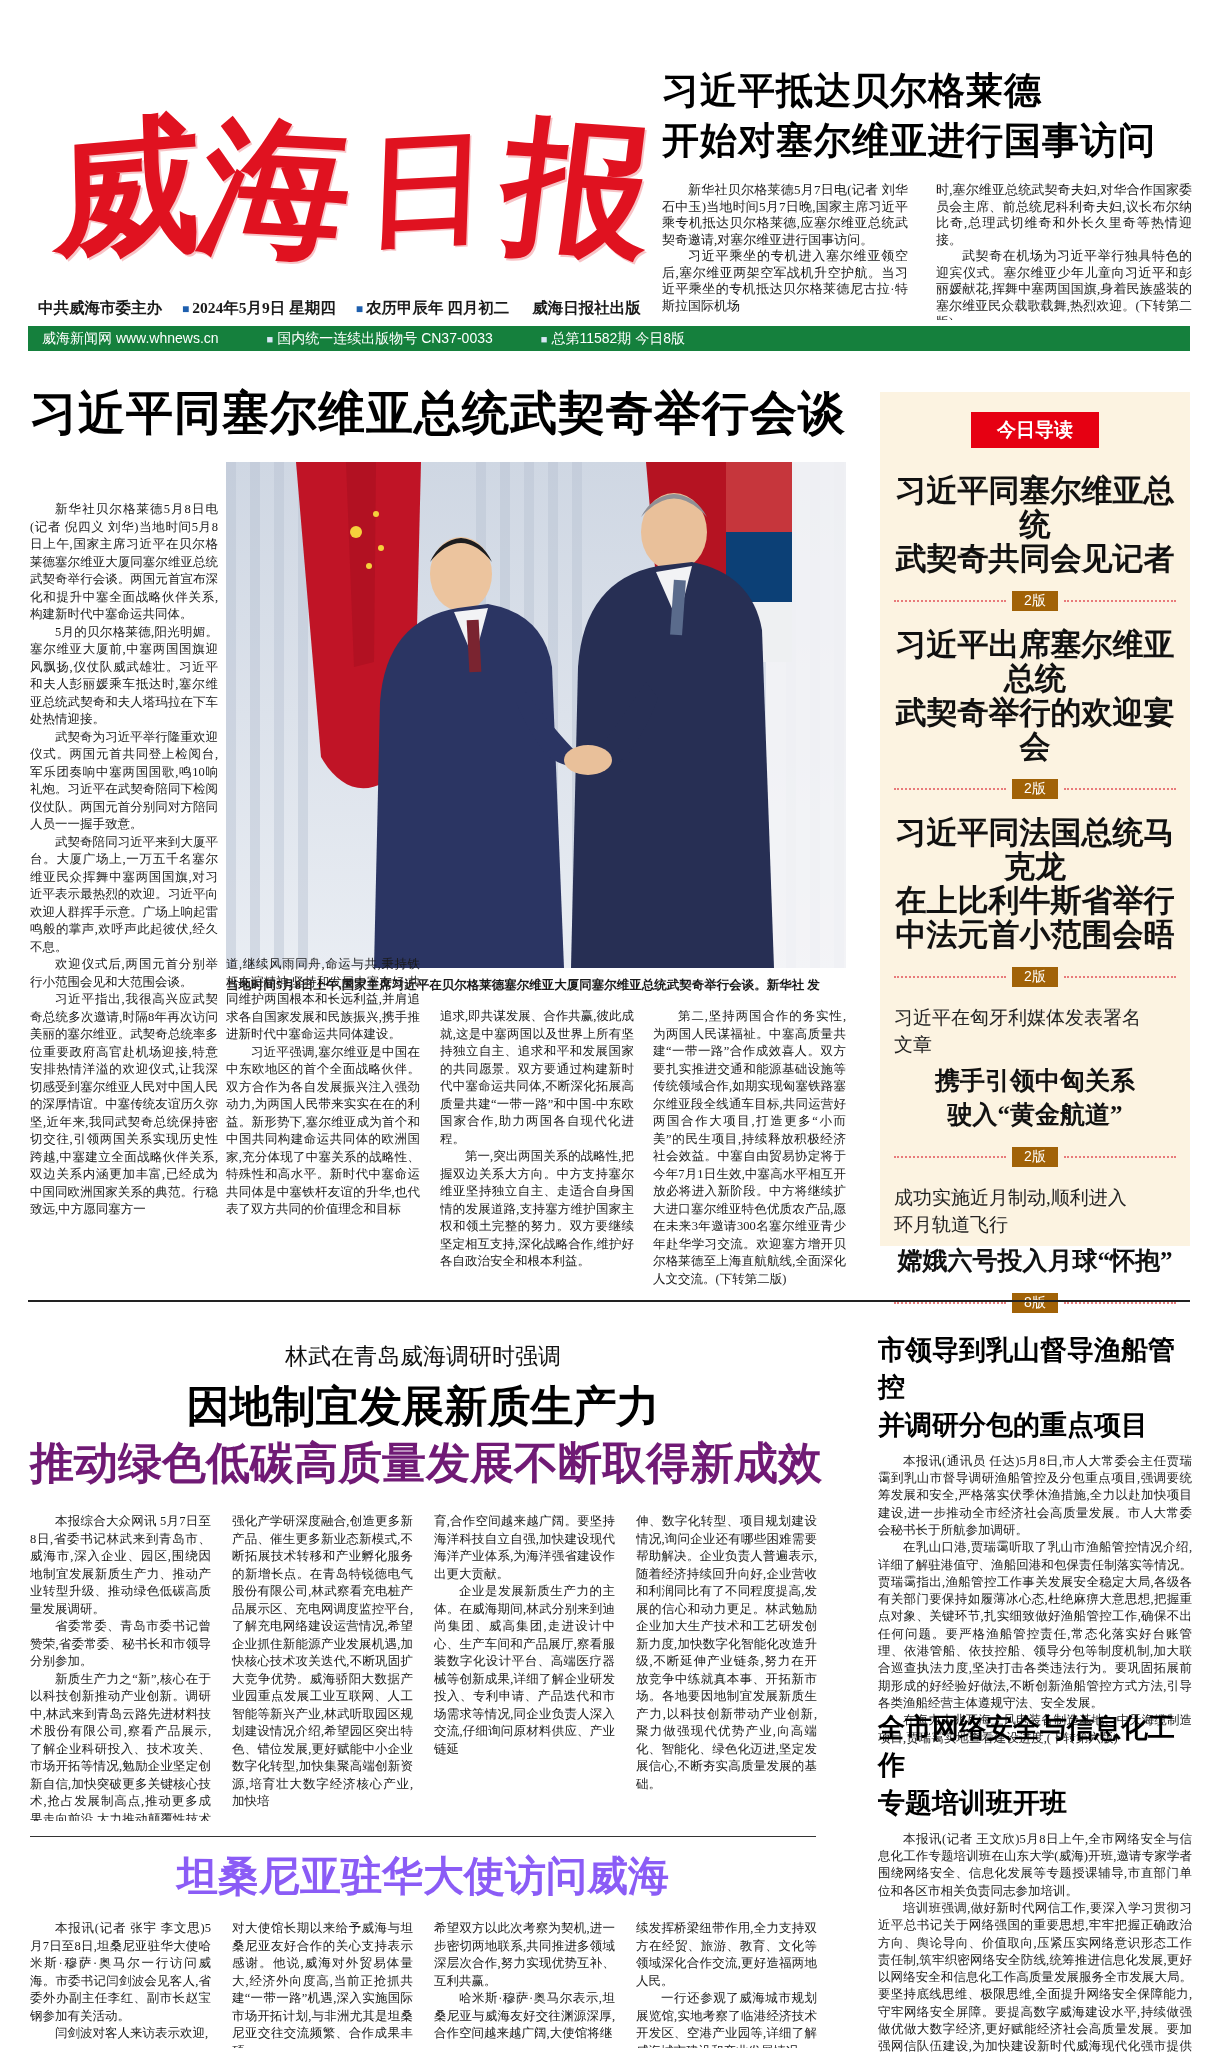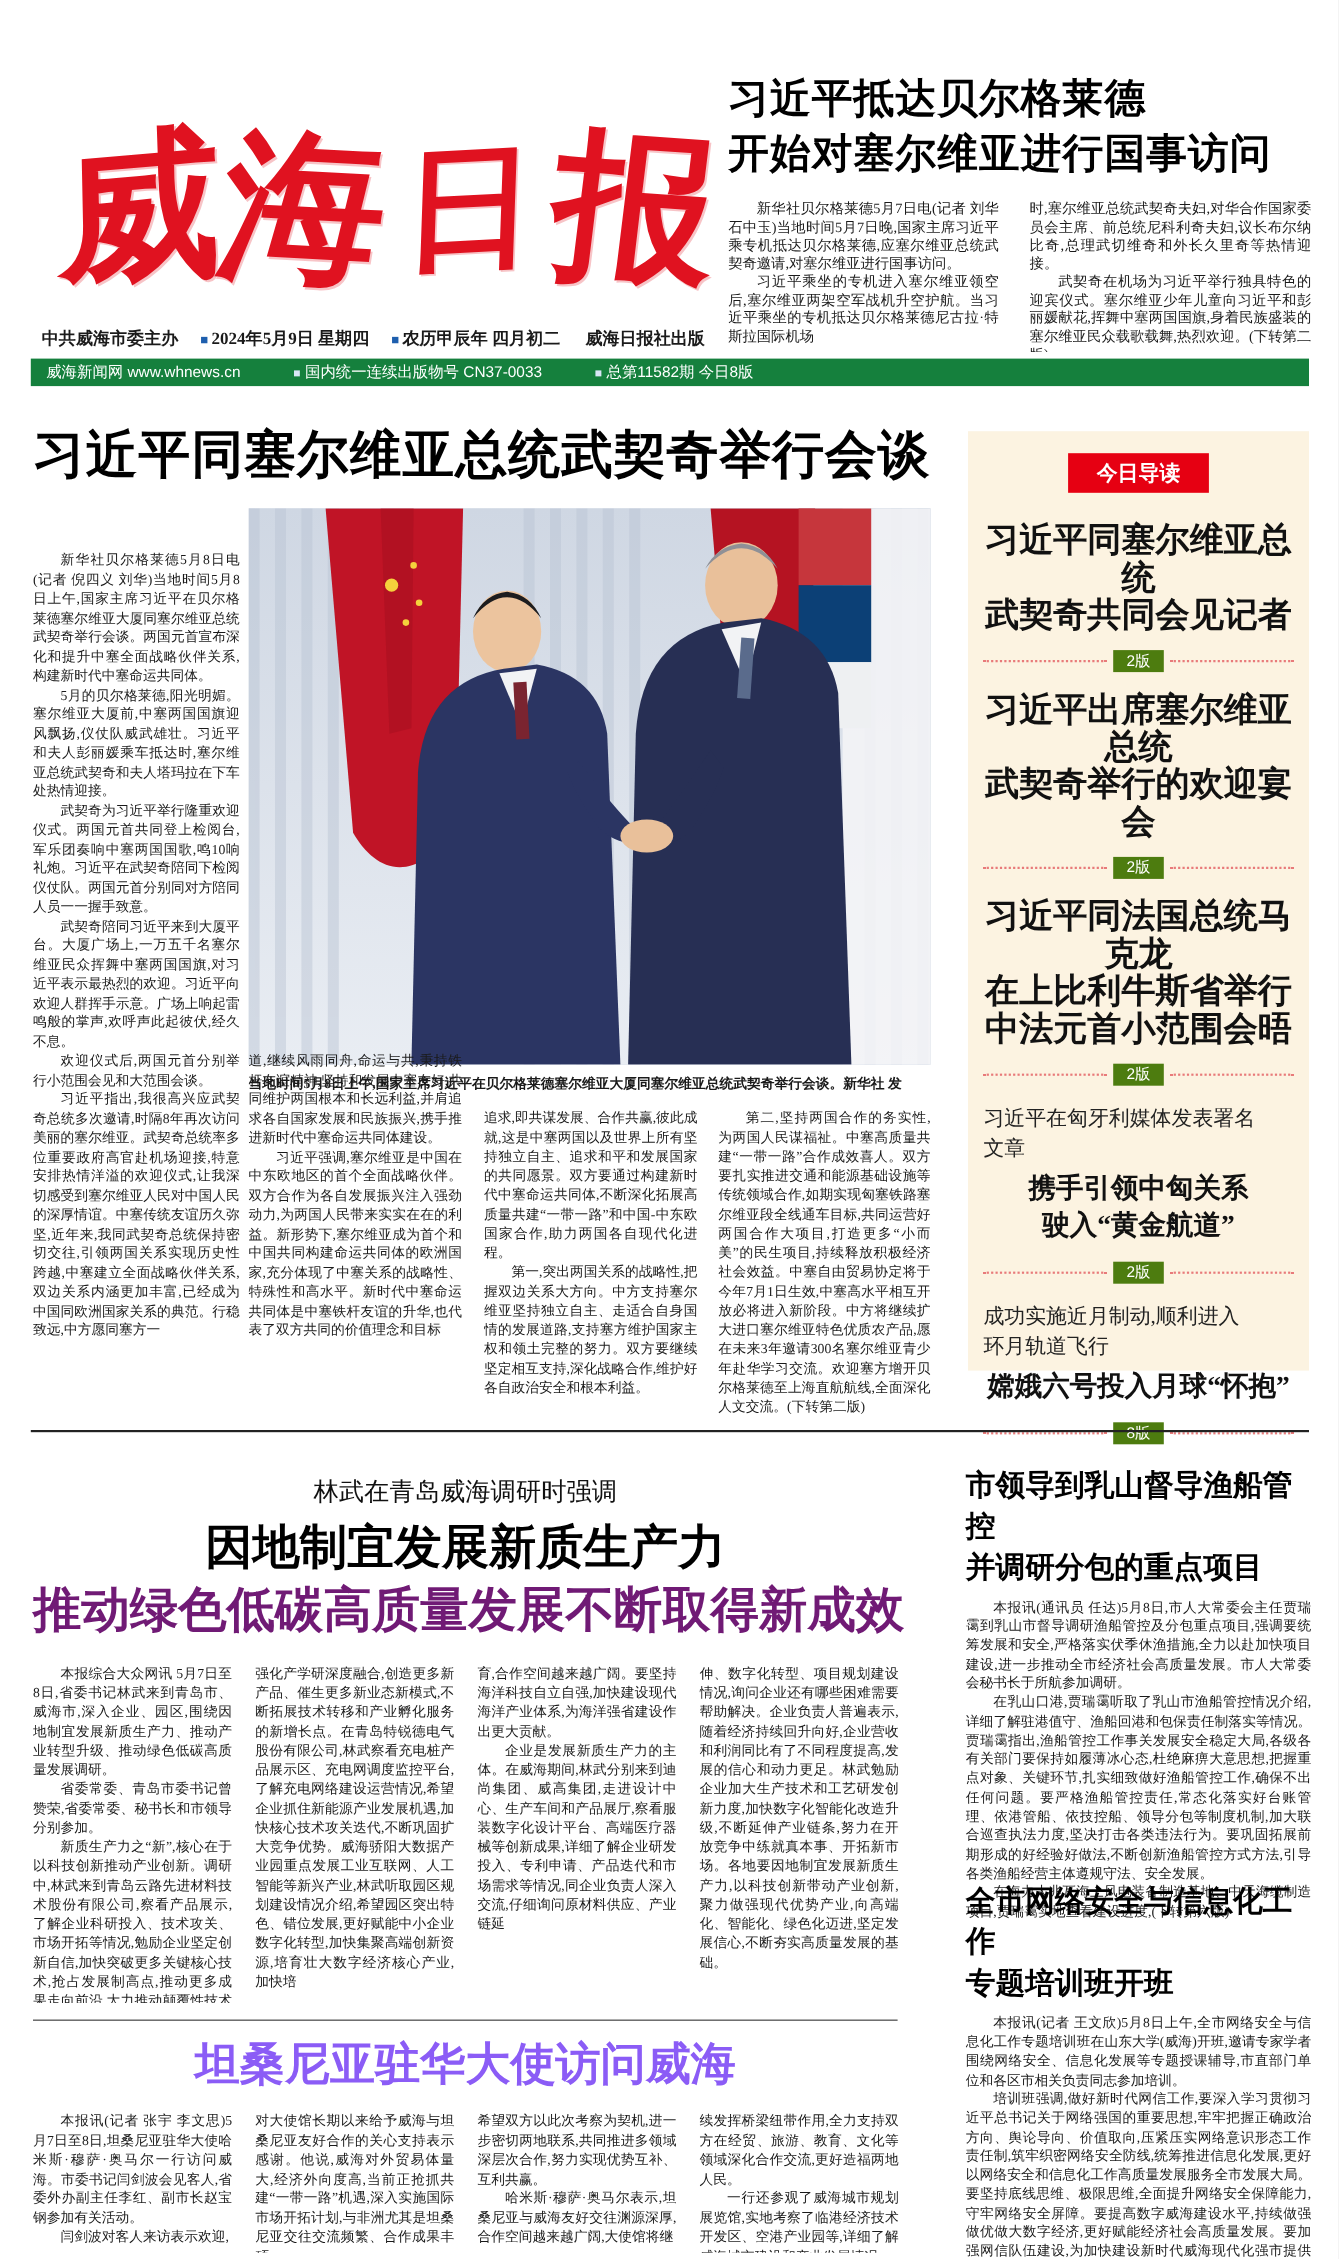--- a/index.html
+++ b/index.html
@@ -55,21 +55,21 @@
 
   
   .guide { left:880px; top:392px; width:310px; height:854px; background:#fcf3e1; padding:20px 14px 10px; }
   .guide-badge { width:128px; margin:0 auto 26px; background:#e60012; color:#fff; text-align:center;
     font-family:"Liberation Sans","DejaVu Sans",sans-serif; font-weight:bold; font-size:19px; padding:5px 0; }
   .g-title { text-align:center; font-weight:bold; font-size:31px; line-height:34px; color:#111; }
   .g-title.big { font-size:25px; }
   .g-kicker { font-size:19px; line-height:27px; color:#222; margin-bottom:6px; }
   .g-div { display:flex; align-items:center; margin:15px 0 17px; }
   .g-div .dots { flex:1; border-top:2px dotted #e87a7a; }
-  .g-badge { background:#4d7c0f; color:#fff; font-family:"Liberation Sans",sans-serif;
+  .g-badge { background:#a16207; color:#fff; font-family:"Liberation Sans",sans-serif;
     font-size:14px; padding:1px 12px; margin:0 6px; }
 
   
   .rule-h { background:#222; height:2px; }
   .rule-thin { background:#333; height:1px; }
 
   
   .lw-kicker { left:30px; top:1341px; width:786px; text-align:center; font-size:23px;
     font-family:"Liberation Sans","DejaVu Sans",sans-serif; color:#111; }
   .lw-h1 { left:30px; top:1378px; width:786px; text-align:center; font-size:43px; font-weight:bold; color:#000; }

